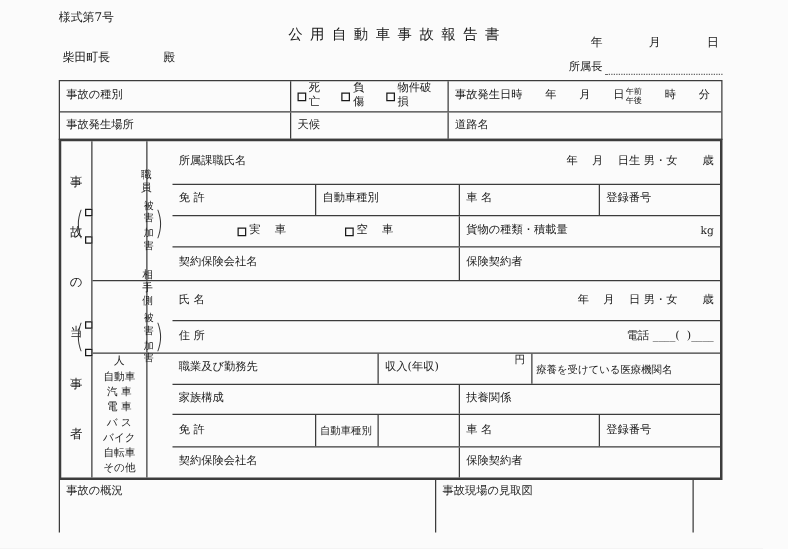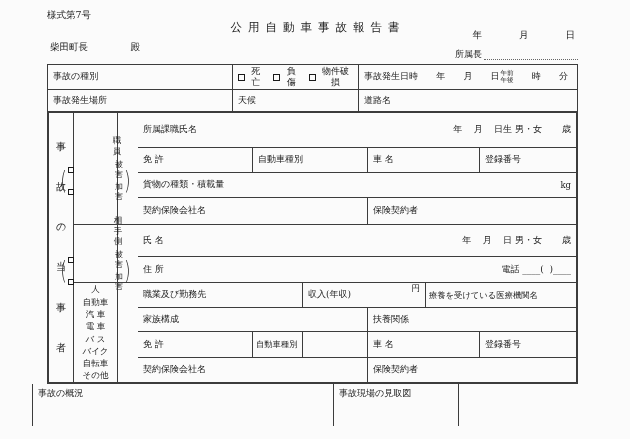--- a/index.html
+++ b/index.html
@@ -27,21 +27,21 @@
   .cell{border-right:1px solid var(--bd);padding:0 5px;display:flex;align-items:center;overflow:hidden;}
   .cell:last-child{border-right:none;}
   .row{display:flex;border-bottom:1px solid var(--bd);}
   .row:last-child{border-bottom:none;}
   .between{justify-content:space-between;}
   .cb{display:inline-block;width:7px;height:7px;border:1px solid var(--ink);background:var(--paper);flex:none;}
   .cbl{margin-left:2px;}
   .cbgroup{display:flex;align-items:center;}
   
   .t1{left:47px;top:64px;width:531px;border:1px solid var(--bd);}
-  .t1 .r1{height:25px;text-align:center;}
+  .t1 .r1{height:25px;}
   .t1 .r2{height:21px;text-align:right;}
   .w185{width:185px;flex:none;}
   .w126{width:126px;flex:none;}
   .flexcell{flex:1;}
   .dtcell{justify-content:space-between;padding-right:9px;}
   .ampm{display:flex;flex-direction:column;font-size:6.5px;line-height:1.15;margin-left:1px;}
   .daygroup{display:flex;align-items:center;}
   
   .pt{left:47px;top:111px;width:531px;height:273px;border:2px solid var(--bd);display:flex;}
   .sidecol{width:25px;flex:none;border-right:1px solid var(--bd);display:flex;flex-direction:column;justify-content:space-evenly;align-items:center;font-size:10px;}
@@ -67,21 +67,21 @@
   .w165{width:165px;flex:none;}
   .w123{width:123px;flex:none;}
   .w50{width:50px;flex:none;}
   .w65{width:65px;flex:none;}
   .spread{justify-content:space-evenly;}
   .income{position:relative;}
   .yen{position:absolute;top:0px;right:5px;font-size:8.5px;}
   .unit-right{margin-left:auto;font-size:8.5px;}
   .tight{font-size:8.3px;padding:0 3px;}
   
-  .bt{left:32px;top:384px;width:427px;height:42px;border-left:1px solid var(--bd);border-right:1px solid var(--bd);display:flex;}
+  .bt{left:47px;top:384px;width:508px;height:42px;border-left:1px solid var(--bd);border-right:1px solid var(--bd);display:flex;}
   .bt .cell{align-items:flex-start;padding-top:4px;}
   .w301{width:301px;flex:none;}
 </style>
 </head>
 <body>
 
 <div class="sheet">
 
   <div class="abs form-number">様式第7号</div>
   <div class="abs title">公用自動車事故報告書</div>
@@ -190,20 +190,30 @@
               <span>自動車種別</span>
             </div>
             <div class="cell w112">
               <span class="pre">車 名</span>
             </div>
             <div class="cell flexcell">
               <span>登録番号</span>
             </div>
           </div>
           <div class="row h25">
+            <div class="cell w230 spread">
+              <span class="cbgroup">
+                <span class="cb"></span>
+                <span class="cbl pre">実    車</span>
+              </span>
+              <span class="cbgroup">
+                <span class="cb"></span>
+                <span class="cbl pre">空    車</span>
+              </span>
+            </div>
             <div class="cell flexcell">
               <span>貨物の種類・積載量</span>
               <span class="unit-right">kg</span>
             </div>
           </div>
           <div class="row h26">
             <div class="cell w230">
               <span>契約保険会社名</span>
             </div>
             <div class="cell flexcell">

